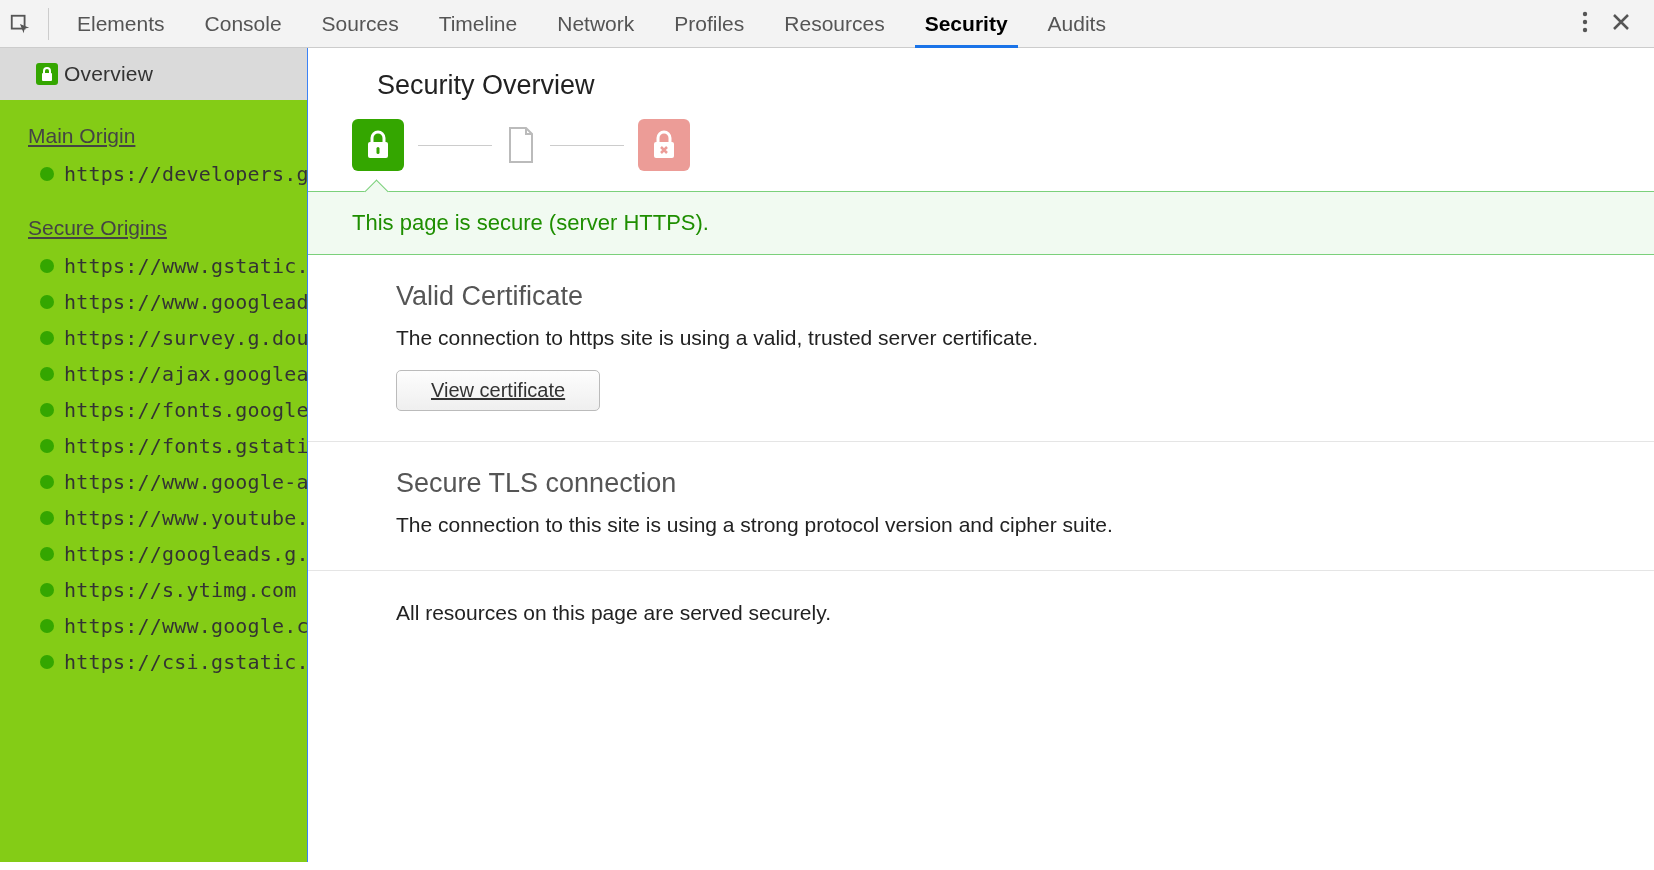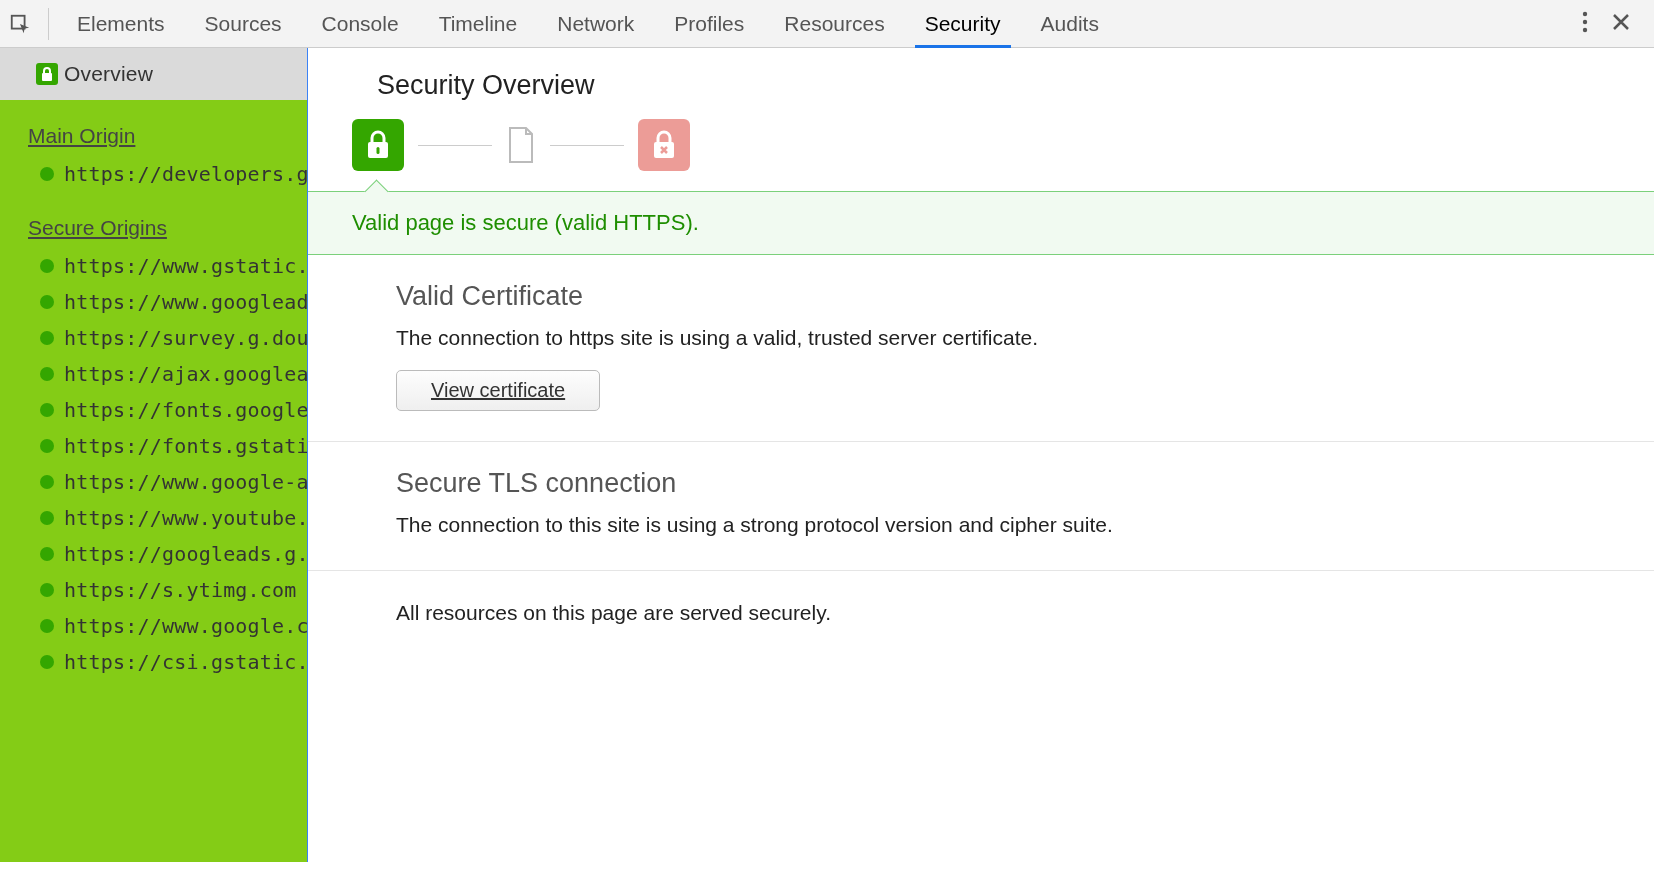--- a/index.html
+++ b/index.html
@@ -44,21 +44,21 @@
   display: flex;
   align-items: center;
   color: #555;
   font-size: 21px;
   cursor: pointer;
   position: relative;
   font-weight: 400;
 }
 .tab.active {
   color: #000;
-  font-weight: 400;
+  font-weight: 700;
 }
 .tab.active::after {
   content: "";
   position: absolute;
   left: 10px;
   right: 10px;
   bottom: -1px;
   height: 3px;
   background: #1a73e8;
 }
@@ -196,22 +196,22 @@
 <div class="devtools-tabs">
   <div class="inspect-btn">
     <svg width="22" height="22" viewBox="0 0 24 24">
       <rect x="3" y="3" width="14" height="14" fill="none" stroke="#555" stroke-width="2"></rect>
       <path d="M12 12 L22 16 L17 17 L16 22 Z" fill="#555"></path>
     </svg>
   </div>
   <div class="sep"></div>
   <div class="tablist" id="tablist">
       <div class="tab">Elements</div>
+      <div class="tab">Console</div>
       <div class="tab">Sources</div>
-      <div class="tab">Console</div>
       <div class="tab">Timeline</div>
       <div class="tab">Network</div>
       <div class="tab">Profiles</div>
       <div class="tab">Resources</div>
       <div class="tab active">Security</div>
       <div class="tab">Audits</div>
     </div>
   <div class="right-ctrls">
     <div class="ctrl">
       <svg width="6" height="22" viewBox="0 0 6 22">
@@ -320,21 +320,21 @@
       <div class="state-card state-insecure">
         <svg width="26" height="30" viewBox="0 0 26 30">
           <rect x="3" y="12" width="20" height="16" rx="2" fill="#fff"></rect>
           <path d="M7 12 V8 a6 6 0 0 1 12 0 V12" fill="none" stroke="#fff" stroke-width="3"></path>
           <path d="M10 17 L16 23 M16 17 L10 23" stroke="#ec9c97" stroke-width="2.5"></path>
         </svg>
       </div>
     </div>
 
     <div class="arrow-notch"></div>
-    <div class="banner">Valid page is secure (valid HTTPS).</div>
+    <div class="banner">This page is secure (server HTTPS).</div>
 
     <div class="detail-block">
       <div class="dot-col"><span class="dot"></span></div>
       <div class="detail-text">
         <div class="detail-title">Valid Certificate</div>
         <div class="detail-desc">The connection to https site is using a valid, trusted server certificate.</div>
         <button class="view-cert-btn">View certificate</button>
       </div>
     </div>
 

